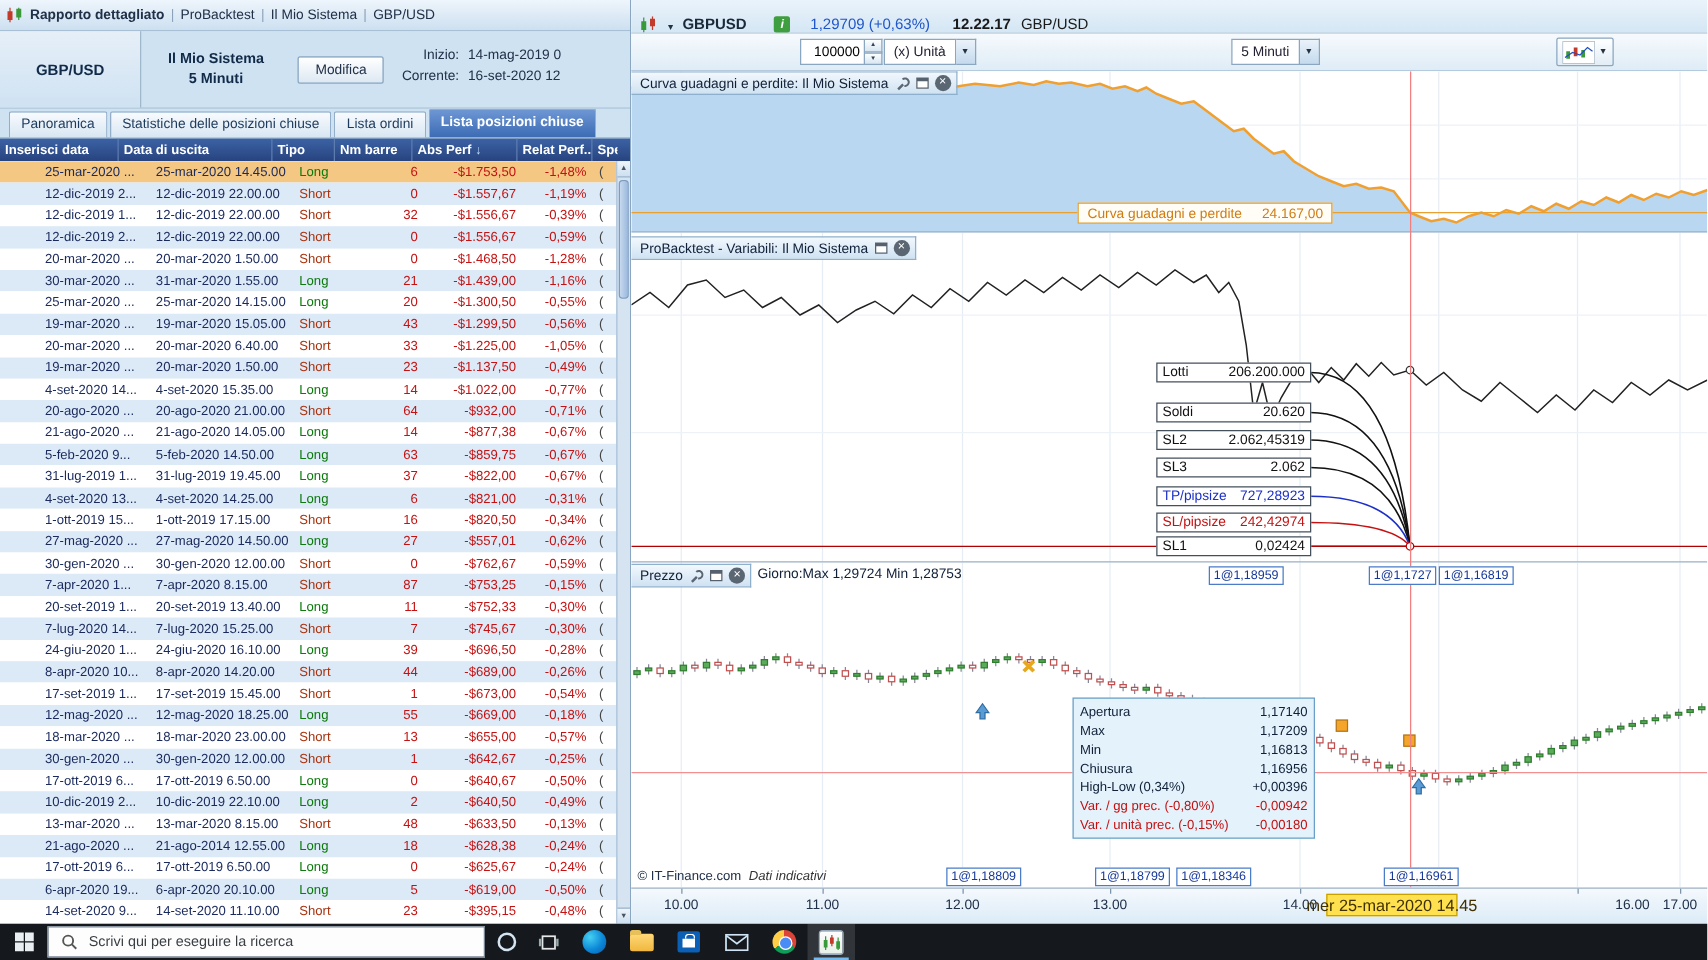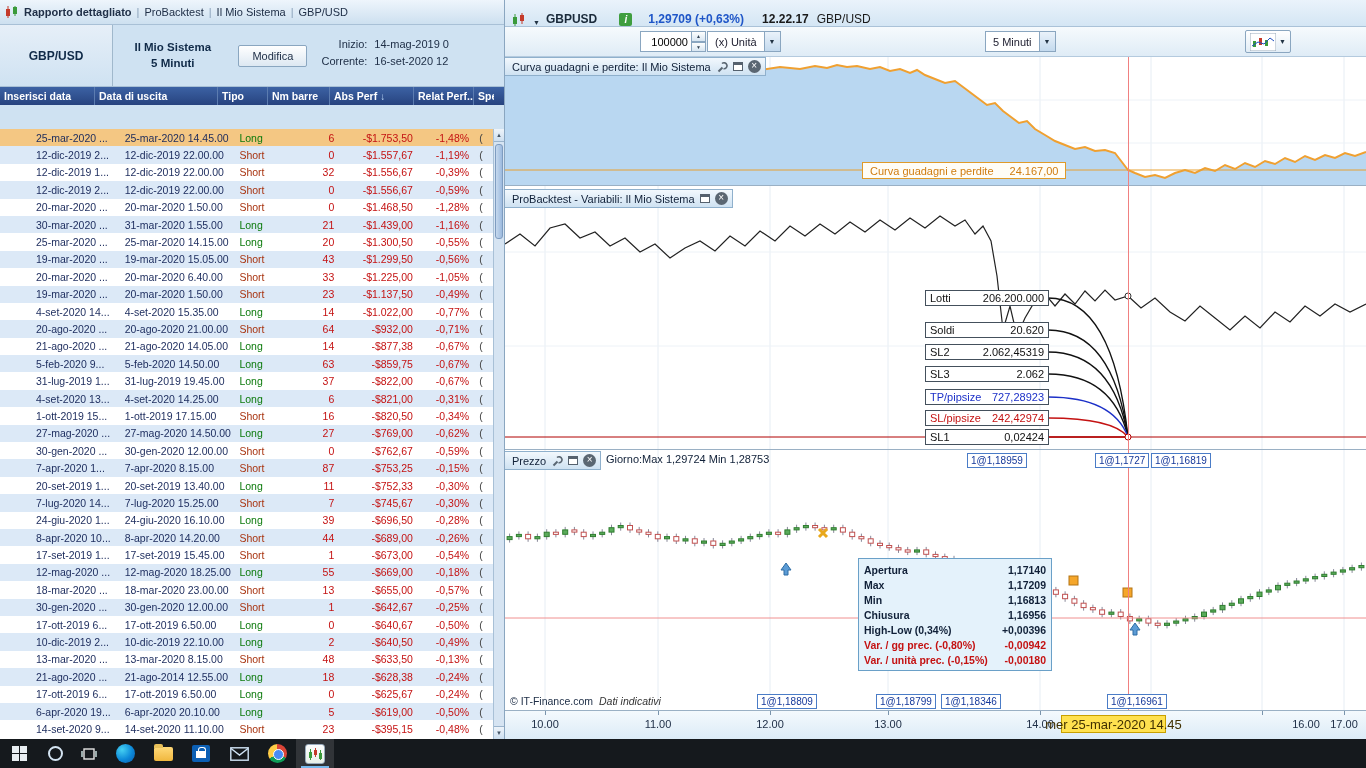--- a/index.html
+++ b/index.html
@@ -43,21 +43,21 @@
   .lw-thumb { position:absolute; top:15px; left:1px; width:8px; height:95px; background:linear-gradient(90deg,#c6d9ee,#9cbade); border:1px solid #7e9cc0; border-radius:3px; }
   .sarrow { position:absolute; left:0; width:10px; height:13px; background:linear-gradient(#eef4fa,#cddff0); border-bottom:1px solid #9ab4cc; color:#456; font-size:6px; display:flex; align-items:center; justify-content:center; }
   .sarrow.down { bottom:0; border-top:1px solid #9ab4cc; border-bottom:none; }
 
   
   .right-area { position:absolute; left:505px; top:0; width:861px; height:739px; background:#fff; }
   .chart-topbar { position:absolute; top:0; left:0; right:0; height:27px; background:linear-gradient(#eaf3fb,#d4e6f4); border-bottom:1px solid #aac2d8; display:flex; align-items:flex-end; font-size:12px; gap:6px; padding-left:7px; color:#1a2a3a; }
   .dd-arrow { font-size:7px; color:#234; }
   .sym { font-weight:bold; }
   .info-icon { width:13px; height:13px; background:#3f9e3f; color:#fff; border-radius:2px; font-size:10px; font-weight:bold; display:flex; align-items:center; justify-content:center; margin-left:16px; font-style:italic; }
-  .price-quote { font-weight:bold; color:#1f56c8; margin-left:10px;margin-top:44px; }
+  .price-quote { font-weight:normal; color:#1f56c8; margin-left:10px;margin-top:44px; }
   .quote-time { font-weight:bold; color:#1a1a1a; margin-left:12px; }
   .quote-pair { color:#1a1a1a; margin-left:2px; }
 
   .chart-toolbar { position:absolute; top:27px; left:0; right:0; height:30px; background:linear-gradient(#f6fafd,#dfecf6); border-bottom:1px solid #b4cade; }
   .spin { position:absolute; left:135px; top:4px; display:flex; height:21px; }
   .spin .spin-val { width:52px; font-size:11px; text-align:right; border:1px solid #8aa6c0; padding:0 3px; background:#fff; display:flex; align-items:center; justify-content:flex-end; font-family:"Liberation Sans",sans-serif; }
   .spin .arrows { display:flex; flex-direction:column; width:14px; }
   .spin .arrows div { flex:1; border:1px solid #8aa6c0; border-left:none; background:linear-gradient(#fdfefe,#d8e6f2); font-size:5px; display:flex; align-items:center; justify-content:center; color:#345; }
   .dd { position:absolute; top:4px; display:flex; height:21px; }
   .dd .val { background:#fff; border:1px solid #8aa6c0; font-size:11px; display:flex; align-items:center; padding:0 7px; white-space:nowrap; color:#223; }
@@ -78,21 +78,21 @@
   .icon-close { width:13px; height:13px; border-radius:50%; background:#5a6672; color:#fff; font-size:10px; line-height:12px; text-align:center; }
   .day-range { position:absolute; left:101px; top:396px; font-size:11px; color:#102038; z-index:5; white-space:nowrap; }
 
   .eq-label { position:absolute; left:357px; top:105px; height:17px; display:flex; align-items:center; gap:16px; background:#fffdf6; border:1px solid #e09a28; color:#d07c10; font-size:11px; padding:0 7px; z-index:6; white-space:nowrap; }
 
   .vlabel { position:absolute; left:420px; width:124px; height:16px; background:#fff; border:1px solid #44505c; display:flex; justify-content:space-between; align-items:center; font-size:11px; padding:0 4px; z-index:6; white-space:nowrap; }
 
   .plabel { position:absolute; height:15px; background:#fff; border:1px solid #4a7cc7; color:#15389a; font-size:10px; display:flex; align-items:center; padding:0 3px; white-space:nowrap; z-index:6; }
 
   .tooltip { position:absolute; left:353px; top:501px; width:194px; background:#e4f2fb; border:1px solid #6aa0c8; font-size:10.5px; padding:3px 5px; z-index:7; }
-  .ttrow { display:flex; justify-content:space-between; height:15px; align-items:center; color:#102038; gap:0; white-space:nowrap;font-weight:bold; }
+  .ttrow { display:flex; justify-content:space-between; height:15px; align-items:center; color:#102038; gap:0; white-space:nowrap; }
   .ttrow.red { color:#c41212; }
 
   .copyright { position:absolute; left:5px; top:638px; font-size:10.5px; color:#203048; z-index:5; }
   .copyright .ind { font-style:italic; margin-left:6px; color:#333; }
 
   .time-axis { position:absolute; top:710px; left:0; width:861px; height:29px; background:linear-gradient(#f4f9fd,#dcebf7); border-top:1px solid #9ab0c4; font-size:11px; color:#203048; }
   .tick { position:absolute; top:7px; transform:translateX(-50%); }
   .tickmark { position:absolute; top:0; width:1px; height:4px; background:#7a94ac; }
   .time-highlight { position:absolute; left:556px; top:4px; width:105px; height:18px; background:#ffe14f; border:1px solid #c8a000; color:#403000; font-size:13px; display:flex; align-items:center; justify-content:center; white-space:nowrap; z-index:4; }
 
@@ -156,20 +156,26 @@
             <span class="ilab">Inizio:</span>
             <span>14-mag-2019 0</span>
           </div>
         <div class="irow">
             <span class="ilab">Corrente:</span>
             <span>16-set-2020 12</span>
           </div>
       </div>
     </div>
 
+    <div class="lw-tabs">
+      <div class="tab">Panoramica</div>
+      <div class="tab">Statistiche delle posizioni chiuse</div>
+      <div class="tab">Lista ordini</div>
+      <div class="tab active">Lista posizioni chiuse</div>
+    </div>
 
     <div class="thead">
       <div class="th c-entry">Inserisci data</div>
       <div class="th c-exit">Data di uscita</div>
       <div class="th c-tipo">Tipo</div>
       <div class="th c-bars">Nm barre</div>
       <div class="th c-abs">
           <span>Abs Perf</span>
           <span class="sort-ico">↓</span>
         </div>
@@ -329,21 +335,21 @@
           <div class="tc c-bars num">16</div>
           <div class="tc c-abs num">-$820,50</div>
           <div class="tc c-rel num">-0,34%</div>
           <div class="tc c-spese">(</div>
         </div>
         <div class="trow alt">
           <div class="tc c-entry">27-mag-2020 ...</div>
           <div class="tc c-exit">27-mag-2020 14.50.00</div>
           <div class="tc c-tipo long">Long</div>
           <div class="tc c-bars num">27</div>
-          <div class="tc c-abs num">-$769,00</div>
+          <div class="tc c-abs num">-$557,01</div>
           <div class="tc c-rel num">-0,62%</div>
           <div class="tc c-spese">(</div>
         </div>
         <div class="trow ">
           <div class="tc c-entry">30-gen-2020 ...</div>
           <div class="tc c-exit">30-gen-2020 12.00.00</div>
           <div class="tc c-tipo short">Short</div>
           <div class="tc c-bars num">0</div>
           <div class="tc c-abs num">-$762,67</div>
           <div class="tc c-rel num">-0,59%</div>
@@ -924,20 +930,27 @@
 
   <div class="taskbar">
     <div class="tb-start">
       <div class="win-logo">
           <div></div>
           <div></div>
           <div></div>
           <div></div>
         </div>
     </div>
+    <div class="tb-search">
+      <svg width="13" height="13">
+          <circle cx="5.5" cy="5.5" r="4" fill="none" stroke="#555" stroke-width="1.5"></circle>
+          <line x1="8.5" y1="8.5" x2="12" y2="12" stroke="#555" stroke-width="1.5"></line>
+        </svg>
+      <span>Scrivi qui per eseguire la ricerca</span>
+    </div>
     <div class="tb-round">
         <div class="cortana-ring"></div>
       </div>
     <div class="tb-round">
       <svg width="16" height="14">
           <rect x="3" y="2" width="10" height="10" fill="none" stroke="#e6e6e6" stroke-width="1.4"></rect>
           <rect x="0" y="4" width="2" height="6" fill="#9aa"></rect>
           <rect x="14" y="4" width="2" height="6" fill="#9aa"></rect>
         </svg>
     </div>

